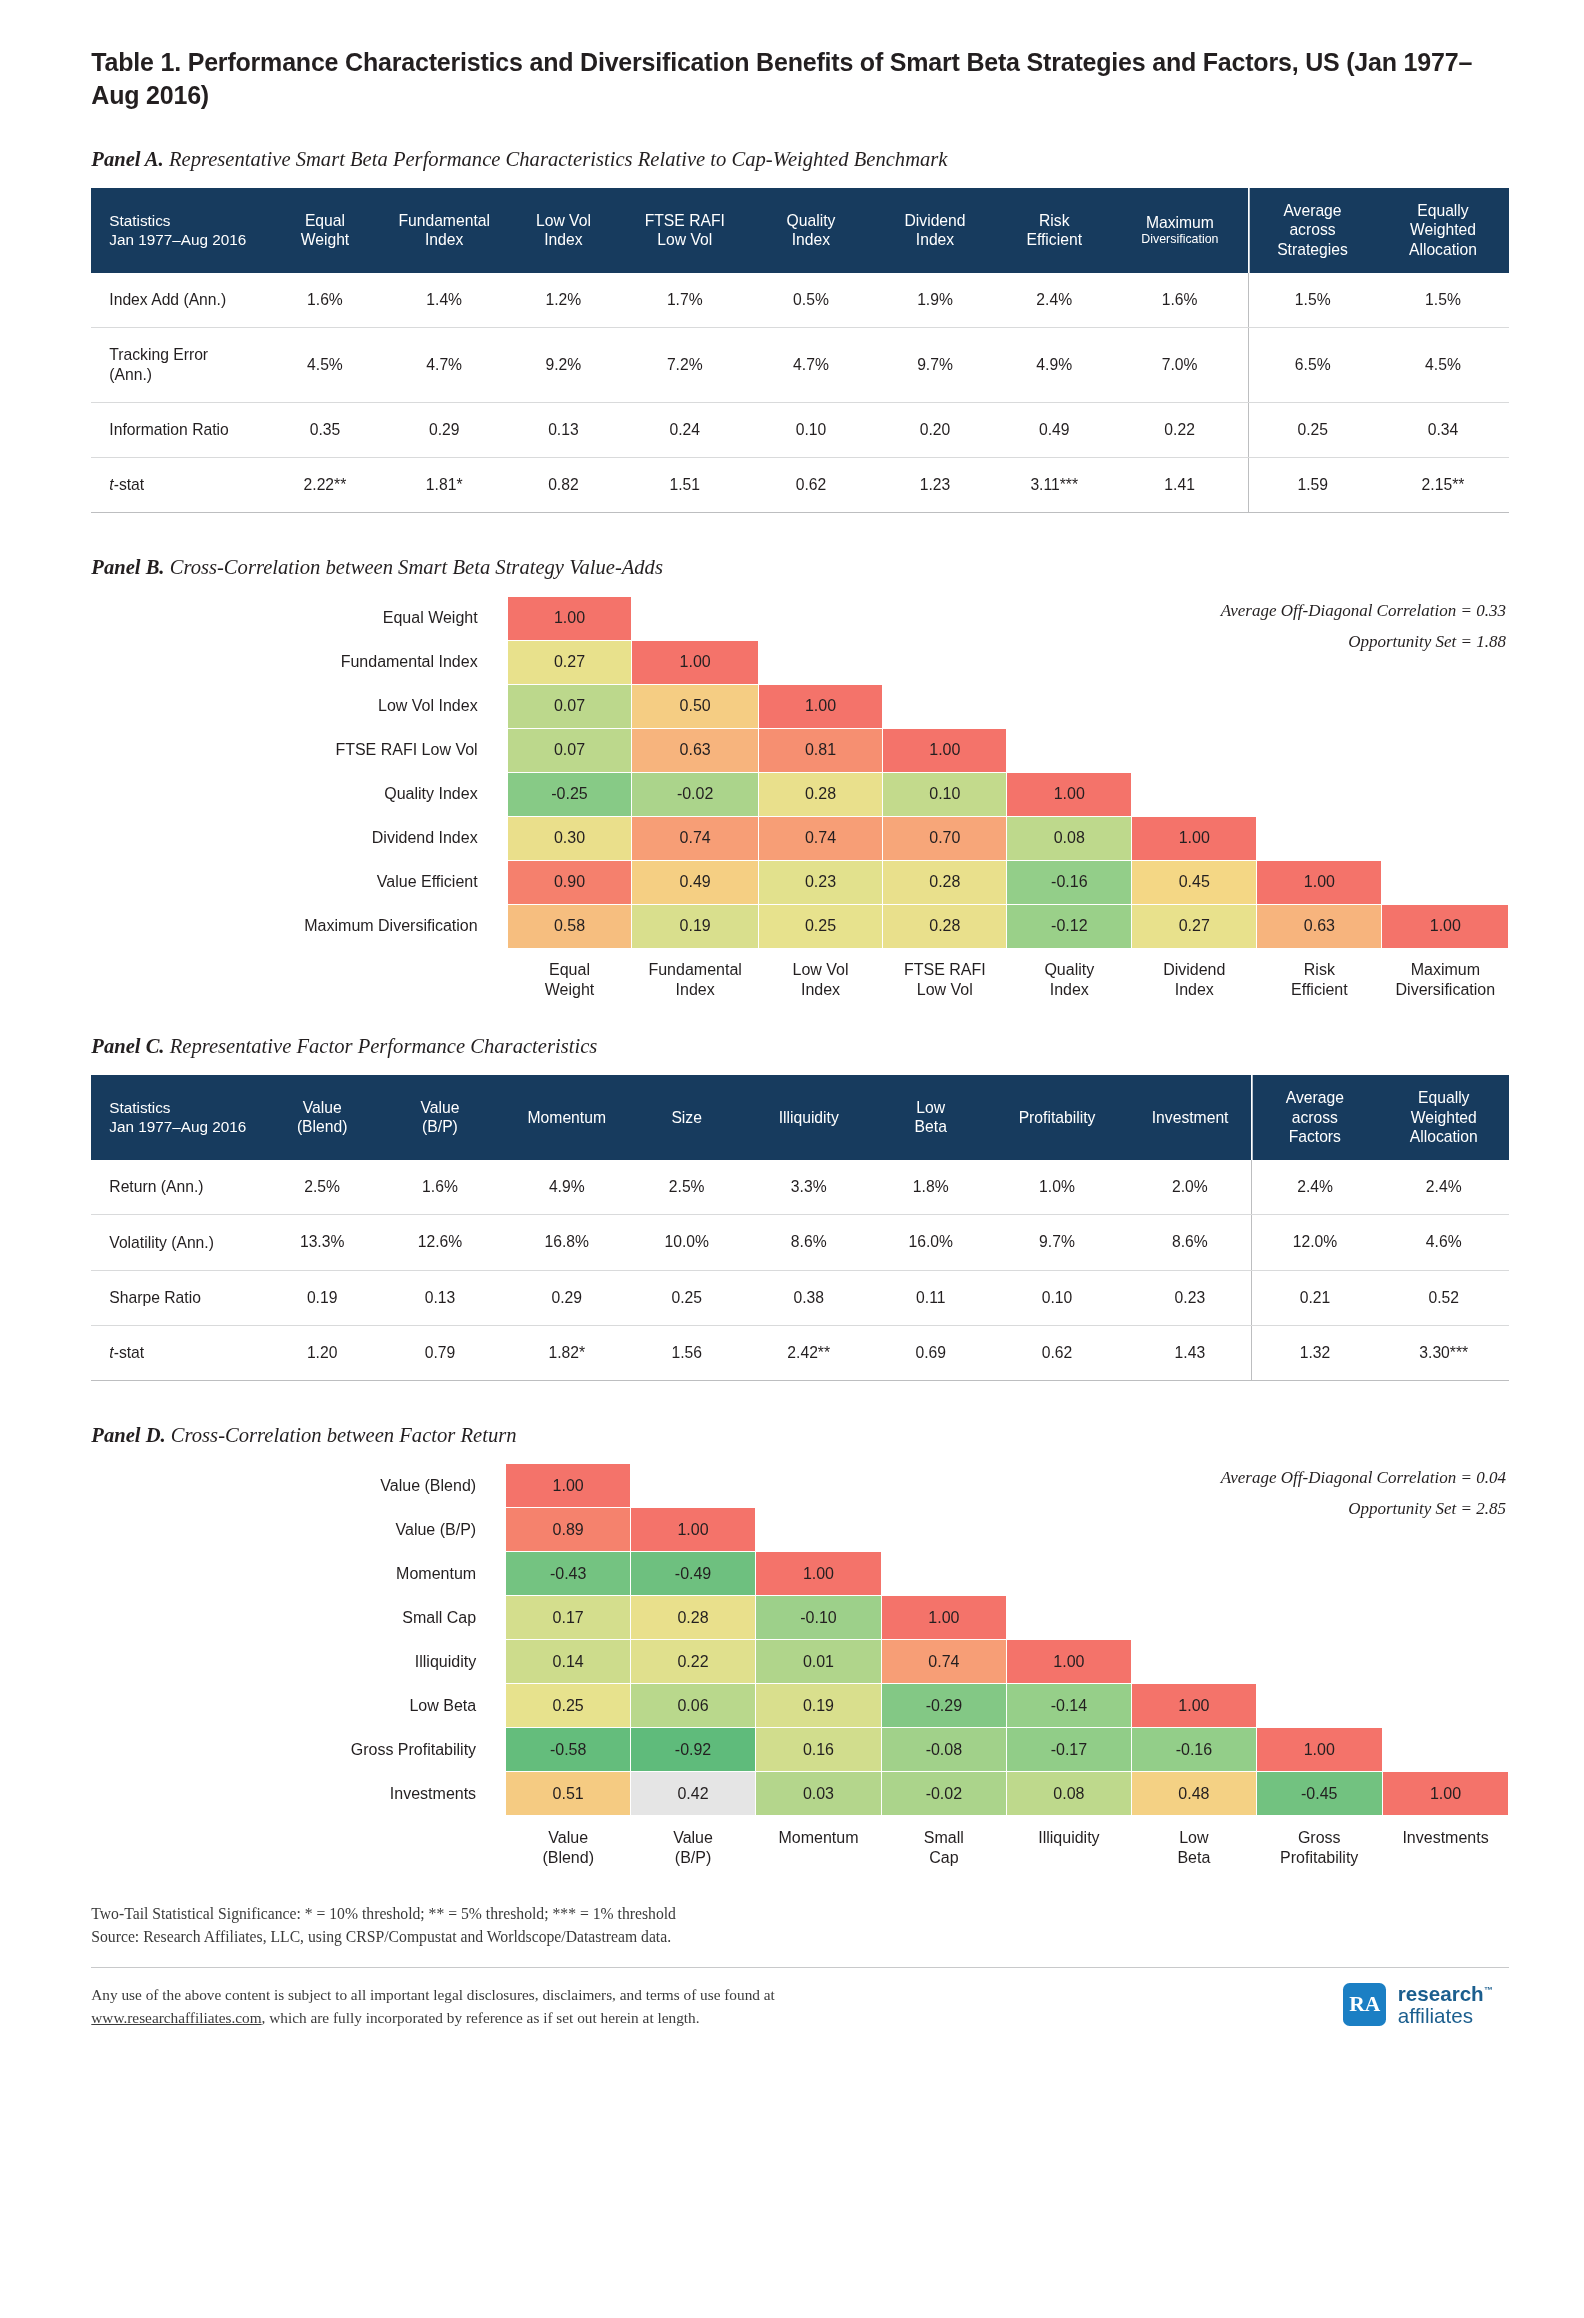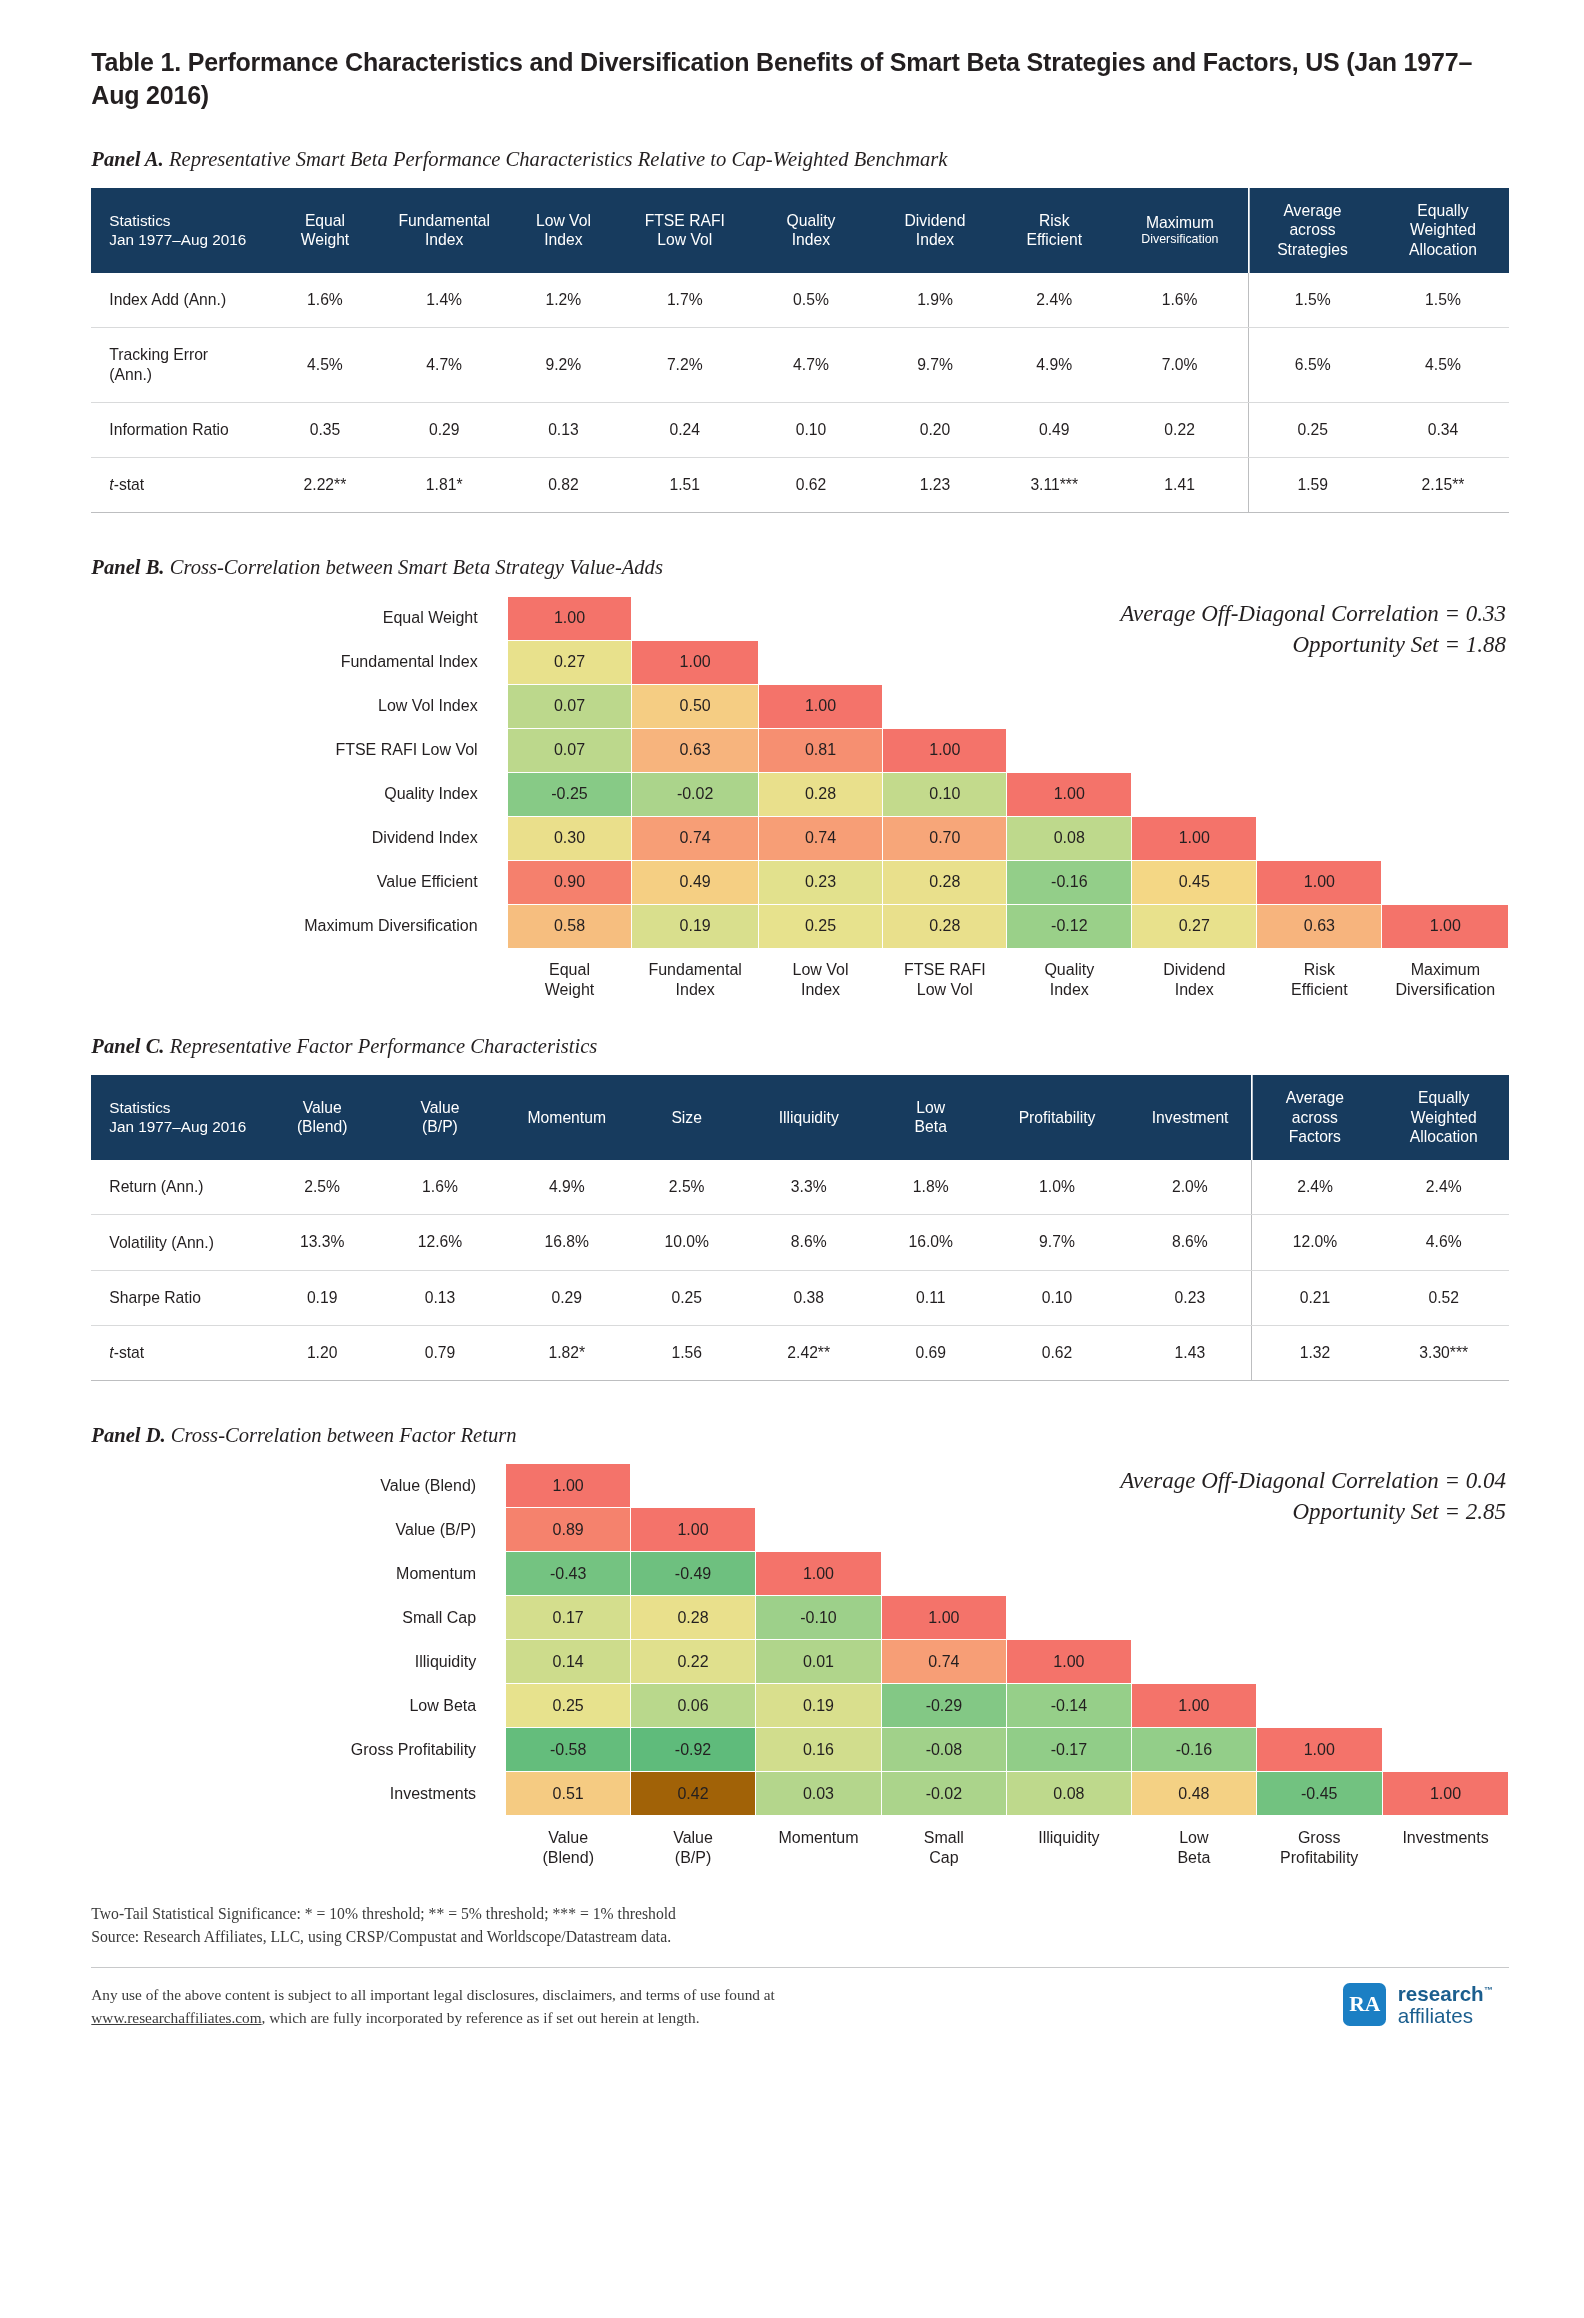--- a/index.html
+++ b/index.html
@@ -89,21 +89,21 @@
   .corr-wrap{
     position:relative;
     margin:0 0 33px 8.3px;
     width:1418px;
   }
   .corr-note{
     position:absolute;
     right:3.3px;
     font-family:"Liberation Serif", serif;
     font-style:italic;
-    font-size:23px;
+    font-size:17px;
     white-space:nowrap;
   }
   .corr-note.n1{top:5px;}
   .corr-note.n2{top:36px;}
   table.corr{
     border-collapse:separate;
     border-spacing:1.7px;
     table-layout:fixed;
     margin-left:132px;
   }
@@ -626,21 +626,21 @@
             <td class="cell" style="background:rgb(209,221,141)">0.16</td>
             <td class="cell" style="background:rgb(161,209,138)">-0.08</td>
             <td class="cell" style="background:rgb(145,205,136)">-0.17</td>
             <td class="cell" style="background:rgb(147,206,137)">-0.16</td>
             <td class="cell" style="background:#f4736a">1.00</td>
             <td class="cell empty"></td>
           </tr>
           <tr>
             <td class="rlabel">Investments</td>
             <td class="cell" style="background:rgb(245,203,130)">0.51</td>
-            <td class="cell" style="background:#a16207">0.42</td>
+            <td class="cell" style="background:#e5e5e5">0.42</td>
             <td class="cell" style="background:rgb(180,214,140)">0.03</td>
             <td class="cell" style="background:rgb(171,212,139)">-0.02</td>
             <td class="cell" style="background:rgb(190,217,140)">0.08</td>
             <td class="cell" style="background:rgb(244,209,132)">0.48</td>
             <td class="cell" style="background:rgb(114,194,128)">-0.45</td>
             <td class="cell" style="background:#f4736a">1.00</td>
           </tr>
           <tr>
             <td class="rlabel"></td>
             <td class="clabel">Value<br>(Blend)</td>

